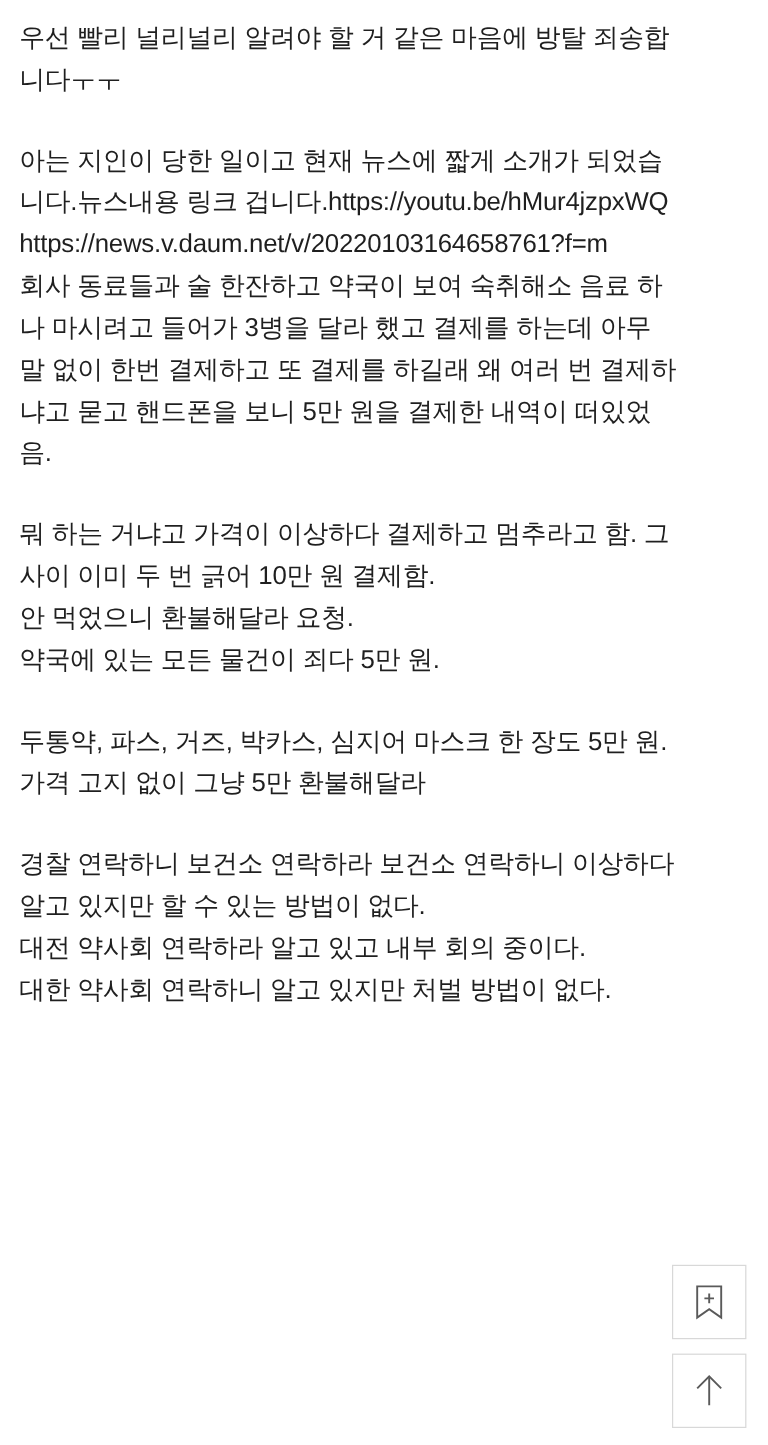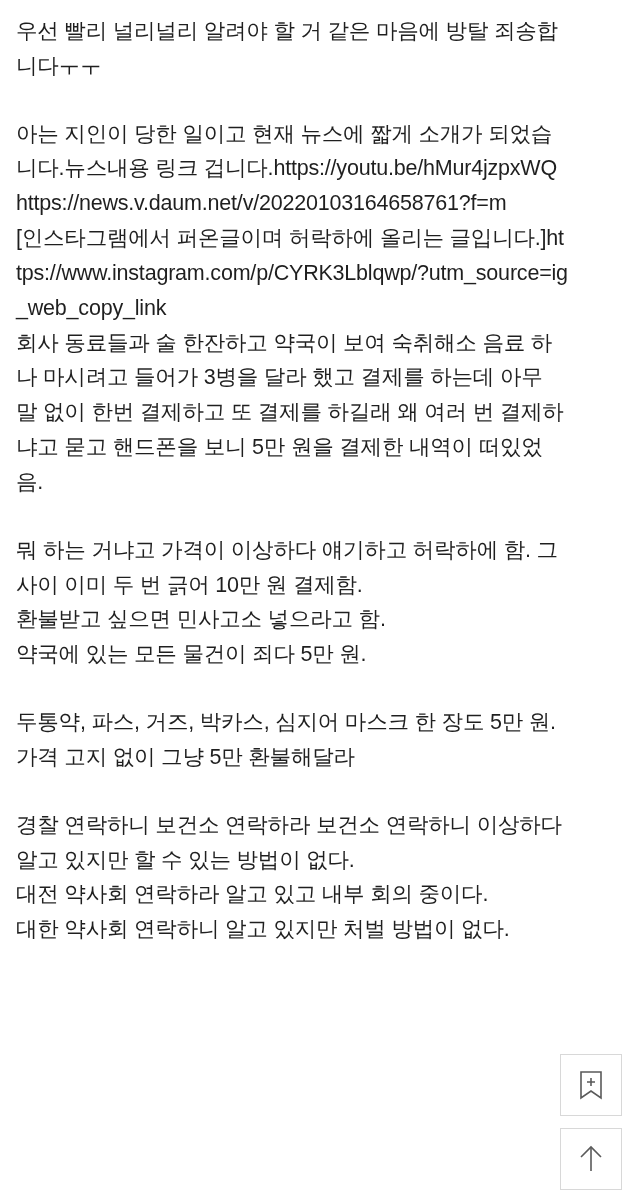--- a/index.html
+++ b/index.html
@@ -51,25 +51,24 @@
   }
   .fbtn svg { display: block; }
 </style>
 </head>
 <body>
 
 <div class="post">
   <p class="para">우선 빨리 널리널리 알려야 할 거 같은 마음에 방탈 죄송합니다ㅜㅜ</p>
   <p class="para blank"></p>
   <p class="para">아는 지인이 당한 일이고 현재 뉴스에 짧게 소개가 되었습니다.뉴스내용 링크 겁니다.https://youtu.be/hMur4jzpxWQhttps://news.v.daum.net/v/20220103164658761?f=m</p>
-  <p class="para">[인스타그램에서 퍼온글이며 허락하에 올리는 글입니다.]https://www.instagram.com/p/CYRK3Lblqwp/?utm_source=ig_web_copy_link</p>
   <p class="para">회사 동료들과 술 한잔하고 약국이 보여 숙취해소 음료 하나 마시려고 들어가 3병을 달라 했고 결제를 하는데 아무 말 없이 한번 결제하고 또 결제를 하길래 왜 여러 번 결제하냐고 묻고 핸드폰을 보니 5만 원을 결제한 내역이 떠있었음.</p>
   <p class="para blank"></p>
-  <p class="para">뭐 하는 거냐고 가격이 이상하다 얘기하고 허락하에 함. 그사이 이미 두 번 긁어 10만 원 결제함.</p>
-  <p class="para">환불받고 싶으면 민사고소 넣으라고 함.</p>
+  <p class="para">뭐 하는 거냐고 가격이 이상하다 결제하고 멈추라고 함. 그사이 이미 두 번 긁어 10만 원 결제함.</p>
+  <p class="para">안 먹었으니 환불해달라 요청.</p>
   <p class="para">약국에 있는 모든 물건이 죄다 5만 원.</p>
   <p class="para blank"></p>
   <p class="para">두통약, 파스, 거즈, 박카스, 심지어 마스크 한 장도 5만 원.</p>
   <p class="para">가격 고지 없이 그냥 5만 환불해달라</p>
   <p class="para blank"></p>
   <p class="para">경찰 연락하니 보건소 연락하라 보건소 연락하니 이상하다 알고 있지만 할 수 있는 방법이 없다.</p>
   <p class="para">대전 약사회 연락하라 알고 있고 내부 회의 중이다.</p>
   <p class="para">대한 약사회 연락하니 알고 있지만 처벌 방법이 없다.</p>
   <p class="para blank"></p>
 </div>

